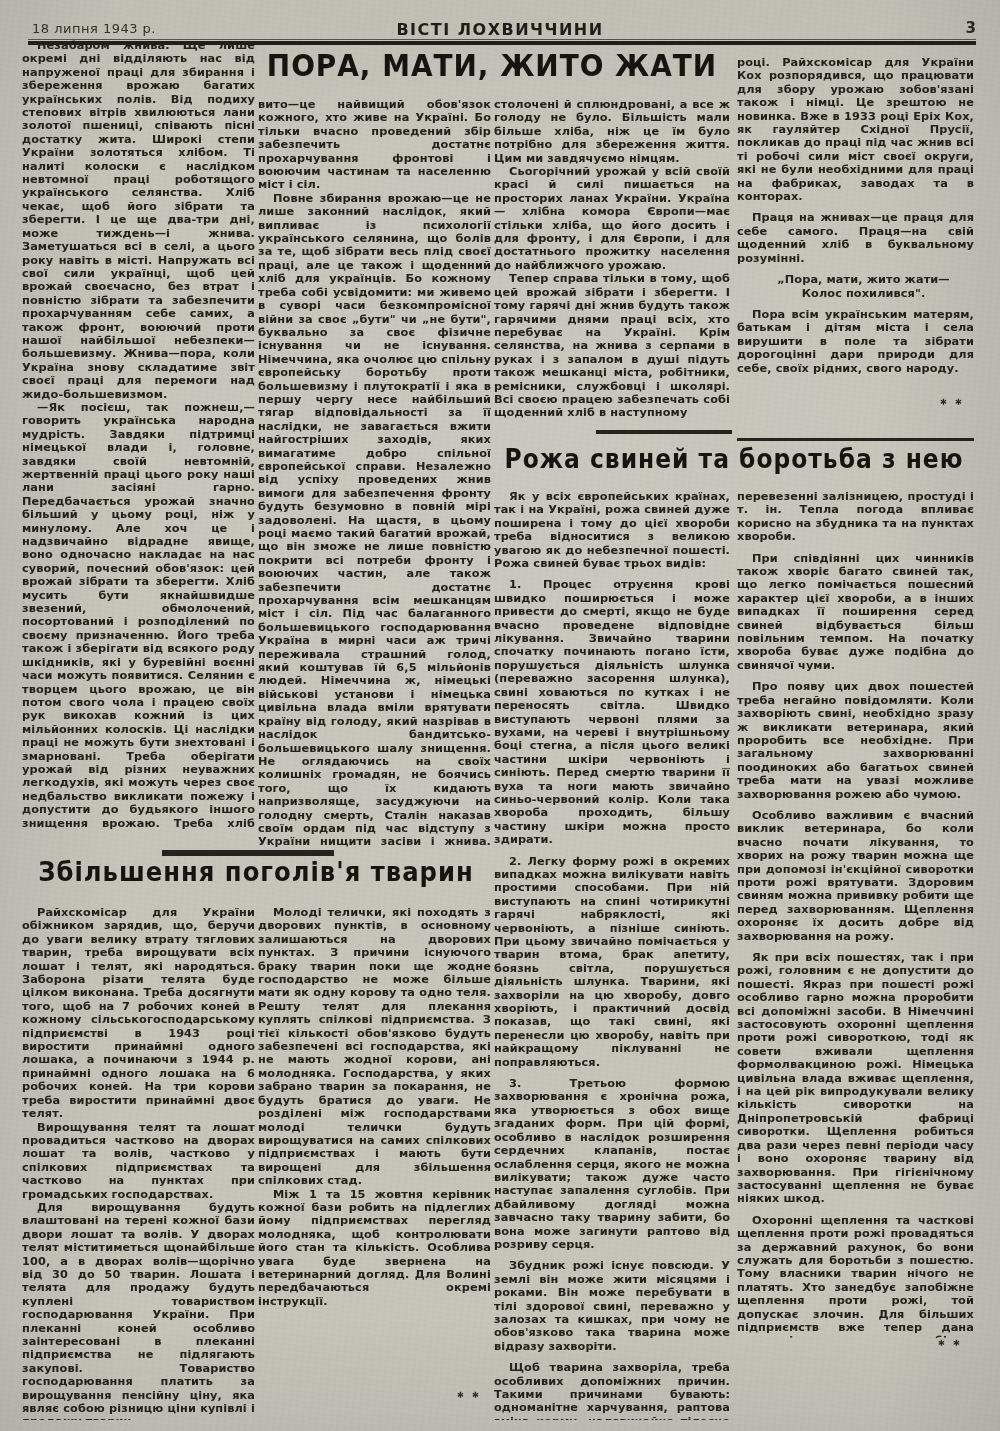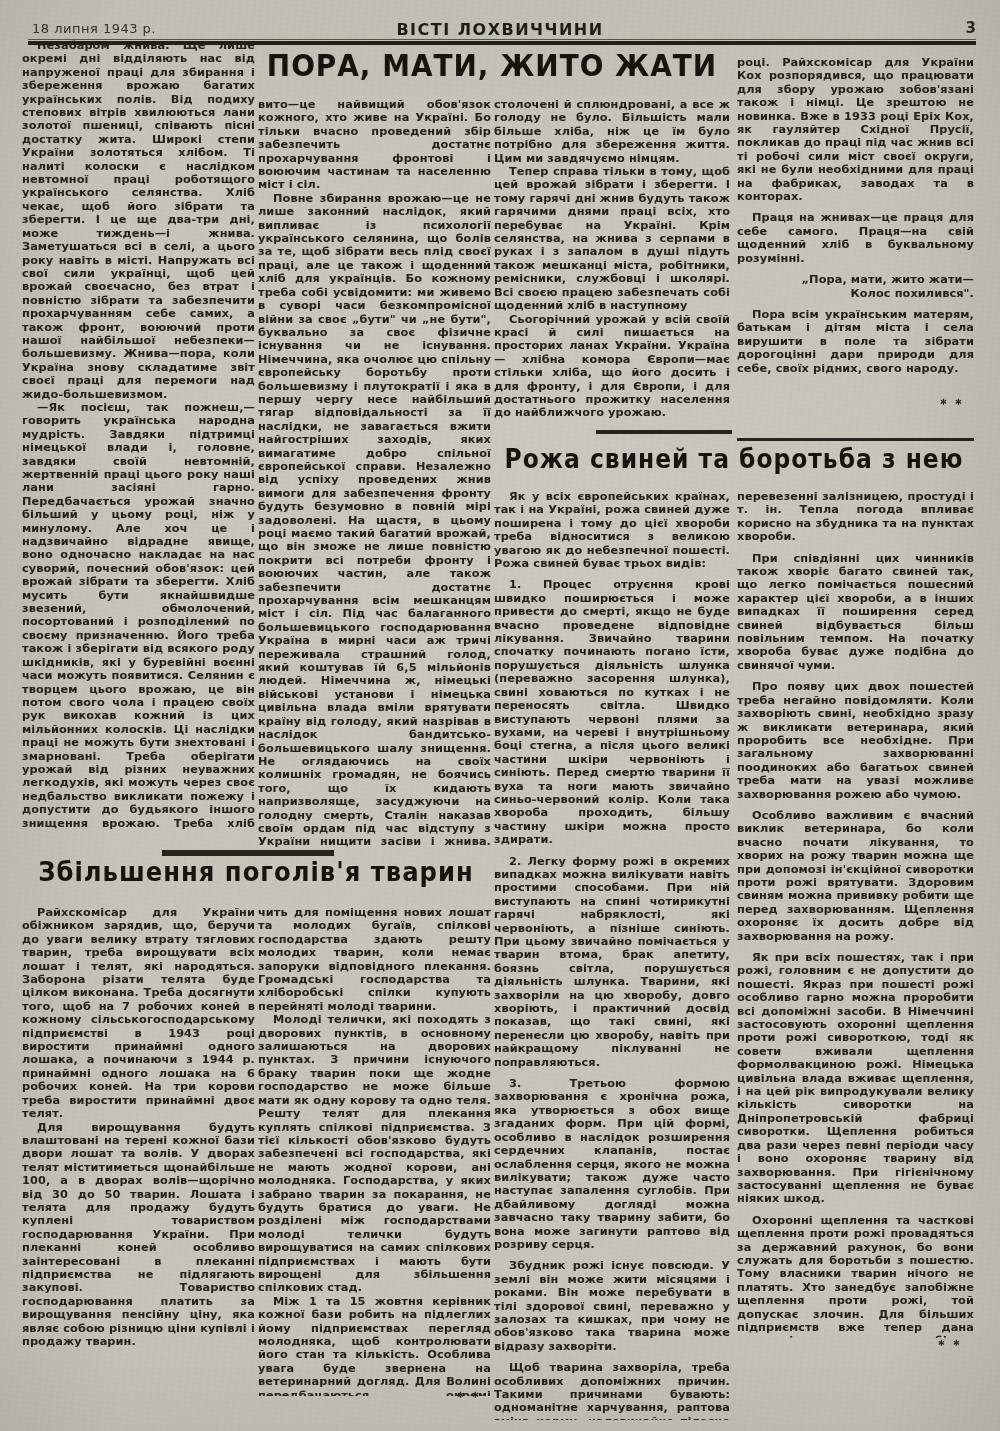--- a/index.html
+++ b/index.html
@@ -34,21 +34,21 @@
     font-stretch:condensed;line-height:1.05;letter-spacing:1px;}
   #a1-headline{left:262px;top:49px;width:460px;font-size:31px;}
   #a2-headline{left:30px;top:858px;width:452px;font-size:27px;}
   #a3-headline{left:494px;top:446px;width:480px;font-size:26px;}
 
   .col{position:absolute;overflow:hidden;text-align:justify;
     font-size:11.3px;line-height:13.4px;font-weight:bold;color:#24211b;
     letter-spacing:.1px;}
   .col p{margin:0;text-indent:15px;}
   .col p.cont{text-indent:0;}
-  .col p.verse{white-space:pre-line;text-align:right;text-indent:0;padding-left:16px;}
+  .col p.verse{white-space:pre-line;text-align:center;text-indent:0;padding-left:16px;}
   .sp p + p{margin-top:8px;}
 
   #a1-col1{left:22px;top:39px;width:233px;height:791px;}
   #a1-col2{left:258px;top:98px;width:233px;height:750px;}
   #a1-col3{left:494px;top:98px;width:236px;height:330px;}
   #a1-col4{left:737px;top:56px;width:237px;height:344px;}
   #a2-col1{left:22px;top:906px;width:233px;height:514px;}
   #a2-col2{left:258px;top:906px;width:233px;height:490px;}
   #a3-col1{left:494px;top:490px;width:236px;height:930px;}
   #a3-col2{left:737px;top:490px;width:237px;height:848px;}
@@ -77,42 +77,42 @@
   <div class="col" id="a1-col1">
       <p>Незабаром жнива. Ще лише окремі дні відділяють нас від напруженої праці для збирання і збереження врожаю багатих українських полів. Від подиху степових вітрів хвилюються лани золотої пшениці, співають пісні достатку жита. Широкі степи України золотяться хлібом. Ті налиті колоски є наслідком невтомної праці роботящого українського селянства. Хліб чекає, щоб його зібрати та зберегти. І це ще два-три дні, може тиждень—і жнива. Заметушаться всі в селі, а цього року навіть в місті. Напружать всі свої сили українці, щоб цей врожай своєчасно, без втрат і повністю зібрати та забезпечити прохарчуванням себе самих, а також фронт, воюючий проти нашої найбільшої небезпеки—большевизму. Жнива—пора, коли Україна знову складатиме звіт своєї праці для перемоги над жидо-большевизмом.</p>
       <p>—Як посієш, так пожнеш,— говорить українська народна мудрість. Завдяки підтримці німецької влади і, головне, завдяки своїй невтомній, жертвенній праці цього року наші лани засіяні гарно. Передбачається урожай значно більший у цьому році, ніж у минулому. Але хоч це і надзвичайно відрадне явище, воно одночасно накладає на нас суворий, почесний обов'язок: цей врожай зібрати та зберегти. Хліб мусить бути якнайшвидше звезений, обмолочений, посортований і розподілений по своєму призначенню. Його треба також і зберігати від всякого роду шкідників, які у буревійні воєнні часи можуть появитися. Селянин є творцем цього врожаю, це він потом свого чола і працею своїх рук викохав кожний із цих мільйонних колосків. Ці наслідки праці не можуть бути знехтовані і змарновані. Треба оберігати урожай від різних неуважних легкодухів, які можуть через своє недбальство викликати пожежу і допустити до будьякого іншого знищення врожаю. Треба хліб своєчасно зібрати. Зібрати весь урожай точно та цілко-</p>
     </div>
   <div class="col" id="a1-col2">
       <p class="cont">вито—це найвищий обов'язок кожного, хто живе на Україні. Бо тільки вчасно проведений збір забезпечить достатнє прохарчування фронтові і воюючим частинам та населенню міст і сіл.</p>
       <p>Повне збирання врожаю—це не лише законний наслідок, який випливає із психології українського селянина, що болів за те, щоб зібрати весь плід своєї праці, але це також і щоденний хліб для українців. Бо кожному треба собі усвідомити: ми живемо в суворі часи безкомпромісної війни за своє „бути" чи „не бути", буквально за своє фізичне існування чи не існування. Німеччина, яка очолює цю спільну європейську боротьбу проти большевизму і плутократії і яка в першу чергу несе найбільший тягар відповідальності за її наслідки, не завагається вжити найгостріших заходів, яких вимагатиме добро спільної європейської справи. Незалежно від успіху проведених жнив вимоги для забезпечення фронту будуть безумовно в повній мірі задоволені. На щастя, в цьому році маємо такий багатий врожай, що він зможе не лише повністю покрити всі потреби фронту і воюючих частин, але також забезпечити достатнє прохарчування всім мешканцям міст і сіл. Під час балаганного большевицького господарювання Україна в мирні часи аж тричі переживала страшний голод, який коштував їй 6,5 мільйонів людей. Німеччина ж, німецькі військові установи і німецька цивільна влада вміли врятувати країну від голоду, який назрівав в наслідок бандитсько-большевицького шалу знищення. Не оглядаючись на своїх колишніх громадян, не боячись того, що їх кидають напризволяще, засуджуючи на голодну смерть, Сталін наказав своїм ордам під час відступу з України нищити засіви і жнива. Жидівсько-московські посіпаки Кремля точно виконували цей найганебніший наказ. Українські поля були</p>
     </div>
   <div class="col" id="a1-col3">
       <p class="cont">столочені й сплюндровані, а все ж голоду не було. Більшість мали більше хліба, ніж це їм було потрібно для збереження життя. Цим ми завдячуємо німцям.</p>
+      <p>Сьогорічний урожай у всій своїй красі й силі пишається на просторих ланах України. Україна— хлібна комора Європи—має стільки хліба, що його досить і для фронту, і для Європи, і для достатнього прожитку населення до найближчого урожаю.</p>
       <p>Тепер справа тільки в тому, щоб цей врожай зібрати і зберегти. І тому гарячі дні жнив будуть також гарячими днями праці всіх, хто перебуває на Україні. Крім селянства, на жнива з серпами в руках і з запалом в душі підуть також мешканці міста, робітники, ремісники, службовці і школярі. Всі своєю працею забезпечать собі щоденний хліб в наступному</p>
-      <p>Сьогорічний урожай у всій своїй красі й силі пишається на просторих ланах України. Україна— хлібна комора Європи—має стільки хліба, що його досить і для фронту, і для Європи, і для достатнього прожитку населення до найближчого урожаю.</p>
     </div>
   <div class="col sp" id="a1-col4">
       <p class="cont">році. Райхскомісар для України Кох розпорядився, що працювати для збору урожаю зобов'язані також і німці. Це зрештою не новинка. Вже в 1933 році Еріх Кох, як гауляйтер Східної Прусії, покликав до праці під час жнив всі ті робочі сили міст своєї округи, які не були необхідними для праці на фабриках, заводах та в конторах.</p>
       <p>Праця на жнивах—це праця для себе самого. Праця—на свій щоденний хліб в буквальному розумінні.</p>
       <p class="verse">„Пора, мати, жито жати—
 Колос похилився".</p>
       <p>Пора всім українським матерям, батькам і дітям міста і села вирушити в поле та зібрати дорогоцінні дари природи для себе, своїх рідних, свого народу.</p>
     </div>
   <div class="endmark" id="a1-mark">＊＊</div>
   <div class="rule" id="rule-c3"></div>
   <div class="rule" id="rule-c4"></div>
 
   <div class="rule" id="rule-a2bar"></div>
   <div class="headline" id="a2-headline">Збільшення поголів'я тварин</div>
   <div class="col" id="a2-col1">
       <p>Райхскомісар для України обіжником зарядив, що, беручи до уваги велику втрату тяглових тварин, треба вирощувати всіх лошат і телят, які народяться. Заборона різати телята буде цілком виконана. Треба досягнути того, щоб на 7 робочих коней в кожному сільськогосподарському підприємстві в 1943 році виростити принаймні одного лошака, а починаючи з 1944 р. принаймні одного лошака на 6 робочих коней. На три корови треба виростити принаймні двоє телят.</p>
+      <p>Вирощування телят та лошат провадиться частково на дворах лошат та волів, частково у спілкових підприємствах та частково на пунктах при громадських господарствах.</p>
       <p>Для вирощування будуть влаштовані на терені кожної бази двори лошат та волів. У дворах телят міститиметься щонайбільше 100, а в дворах волів—щорічно від 30 до 50 тварин. Лошата і телята для продажу будуть куплені товариством господарювання України. При плеканні коней особливо заінтересовані в плеканні підприємства не підлягають закупові. Товариство господарювання платить за вирощування пенсійну ціну, яка являє собою різницю ціни купівлі і продажу тварин.</p>
     </div>
   <div class="col" id="a2-col2">
-      <p class="cont">чить для поміщення нових лошат та молодих бугаїв, спілкові господарства здають решту молодих тварин, коли немає запоруки відповідного плекання. Громадські господарства та хліборобські спілки купують перейняті молоді тварини.</p>
       <p>Молоді телички, які походять з дворових пунктів, в основному залишаються на дворових пунктах. З причини існуючого браку тварин поки ще жодне господарство не може більше мати як одну корову та одно теля. Решту телят для плекання куплять спілкові підприємства. З тієї кількості обов'язково будуть забезпечені всі господарства, які не мають жодної корови, ані молодняка. Господарства, у яких забрано тварин за покарання, не будуть братися до уваги. Не розділені між господарствами молоді телички будуть вирощуватися на самих спілкових підприємствах і мають бути вирощені для збільшення спілкових стад.</p>
       <p>Між 1 та 15 жовтня керівник кожної бази робить на підлеглих йому підприємствах перегляд молодняка, щоб контролювати його стан та кількість. Особлива увага буде звернена на ветеринарний догляд. Для Волині передбачаються окремі інструкції.</p>
     </div>
   <div class="endmark" id="a2-mark">＊＊</div>
 
   <div class="headline" id="a3-headline">Рожа свиней та боротьба з нею</div>
   <div class="col sp" id="a3-col1">
       <p>Як у всіх європейських країнах, так і на Україні, рожа свиней дуже поширена і тому до цієї хвороби треба відноситися з великою увагою як до небезпечної пошесті. Рожа свиней буває трьох видів:</p>
       <p>1. Процес отруєння крові швидко поширюється і може привести до смерті, якщо не буде вчасно проведене відповідне лікування. Звичайно тварини спочатку починають погано їсти, порушується діяльність шлунка (переважно засорення шлунка), свині ховаються по кутках і не переносять світла. Швидко виступають червоні плями за вухами, на череві і внутрішньому боці стегна, а після цього великі частини шкіри червоніють і синіють. Перед смертю тварини її вуха та ноги мають звичайно синьо-червоний колір. Коли така хвороба проходить, більшу частину шкіри можна просто здирати.</p>
       <p>2. Легку форму рожі в окремих випадках можна вилікувати навіть простими способами. При ній виступають на спині чотирикутні гарячі набряклості, які червоніють, а пізніше синіють. При цьому звичайно помічається у тварин втома, брак апетиту, боязнь світла, порушується діяльність шлунка. Тварини, які захворіли на цю хворобу, довго хворіють, і практичний досвід показав, що такі свині, які перенесли цю хворобу, навіть при найкращому піклуванні не поправляються.</p>

